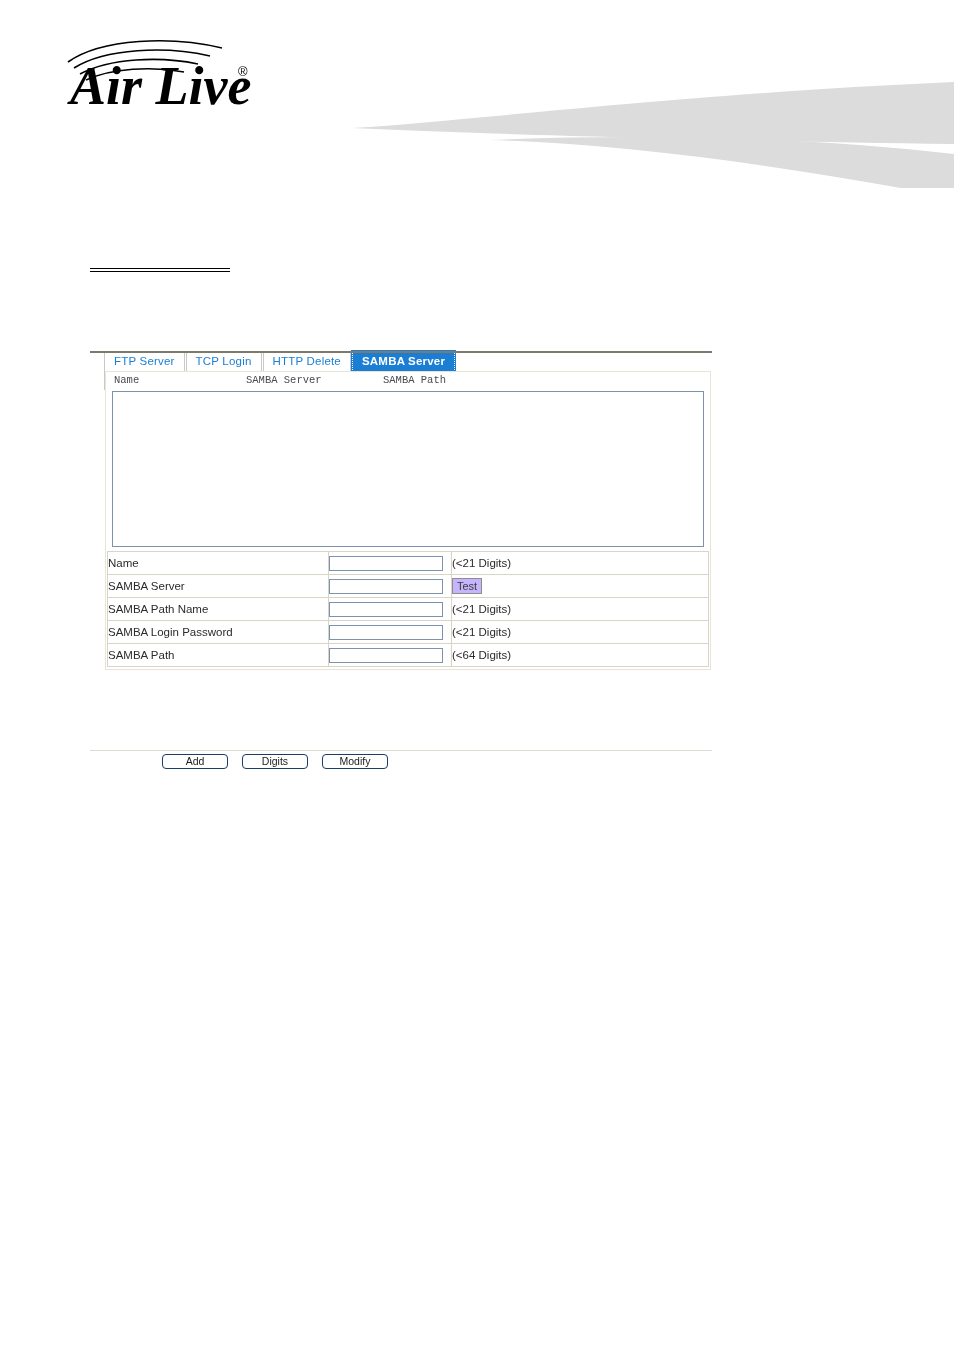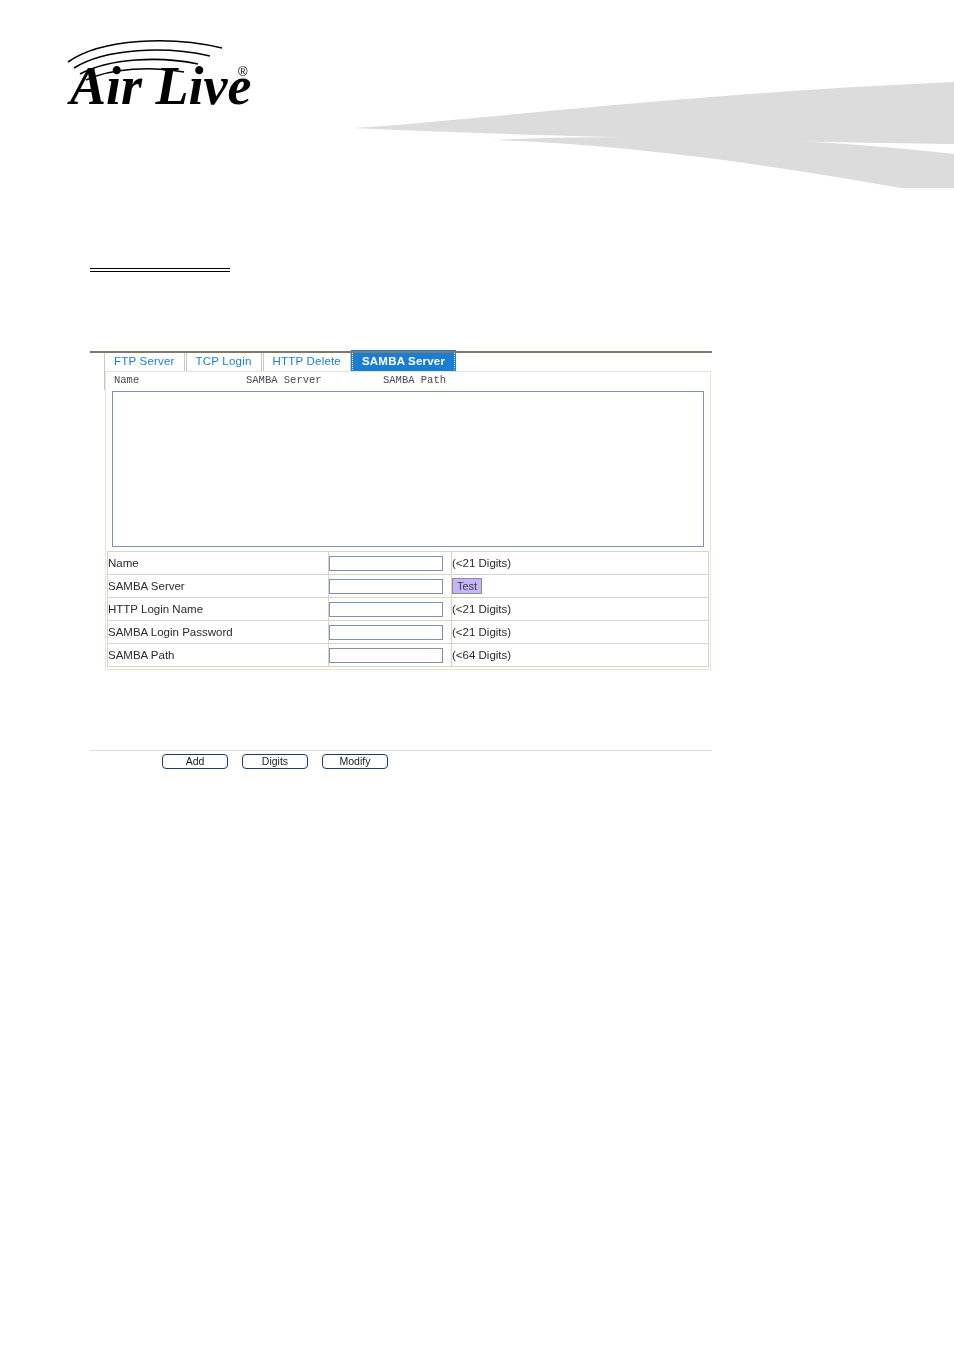--- a/index.html
+++ b/index.html
@@ -266,21 +266,21 @@
     <tr>
       <td class="lbl">SAMBA Server</td>
       <td class="fld">
         <input class="txt" type="text" value="" style="">
       </td>
       <td class="hint">
         <button class="test-btn">Test</button>
       </td>
     </tr>
     <tr>
-      <td class="lbl">HTTP Login Name</td>
+      <td class="lbl">SAMBA Path Name</td>
       <td class="fld">
         <input class="txt" type="text" value="" style="">
       </td>
       <td class="hint">(&lt;21 Digits)</td>
     </tr>
     <tr>
       <td class="lbl">SAMBA Login Password</td>
       <td class="fld">
         <input class="txt" type="text" value="" style="">
       </td>

